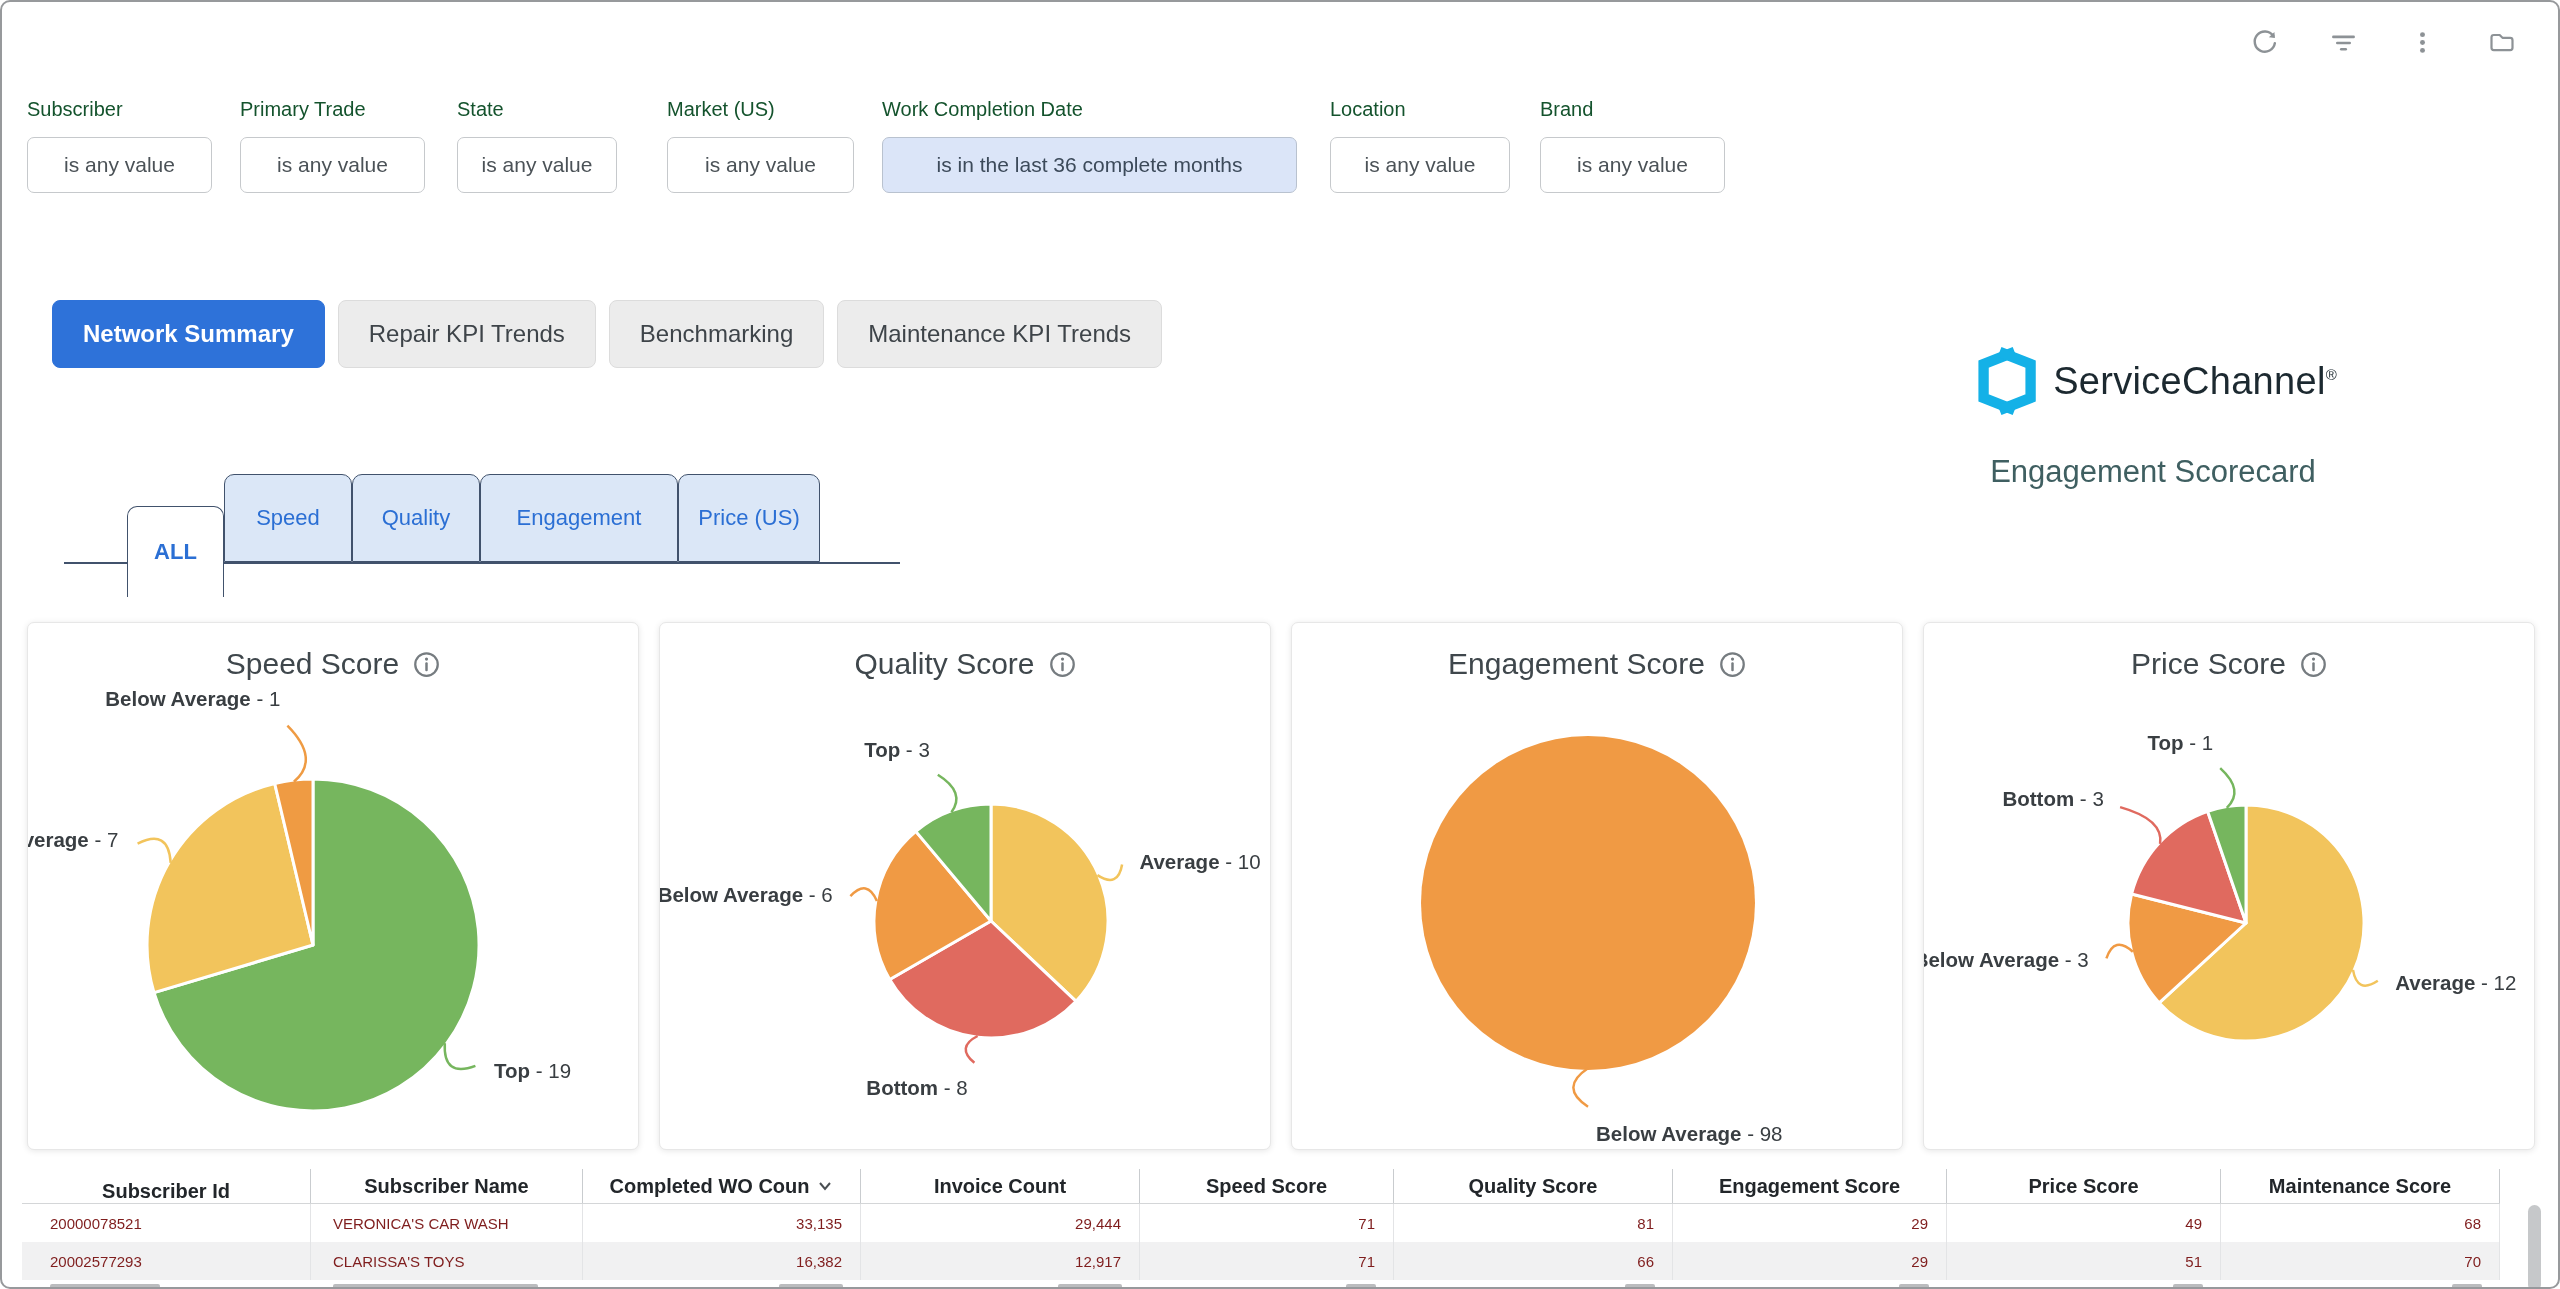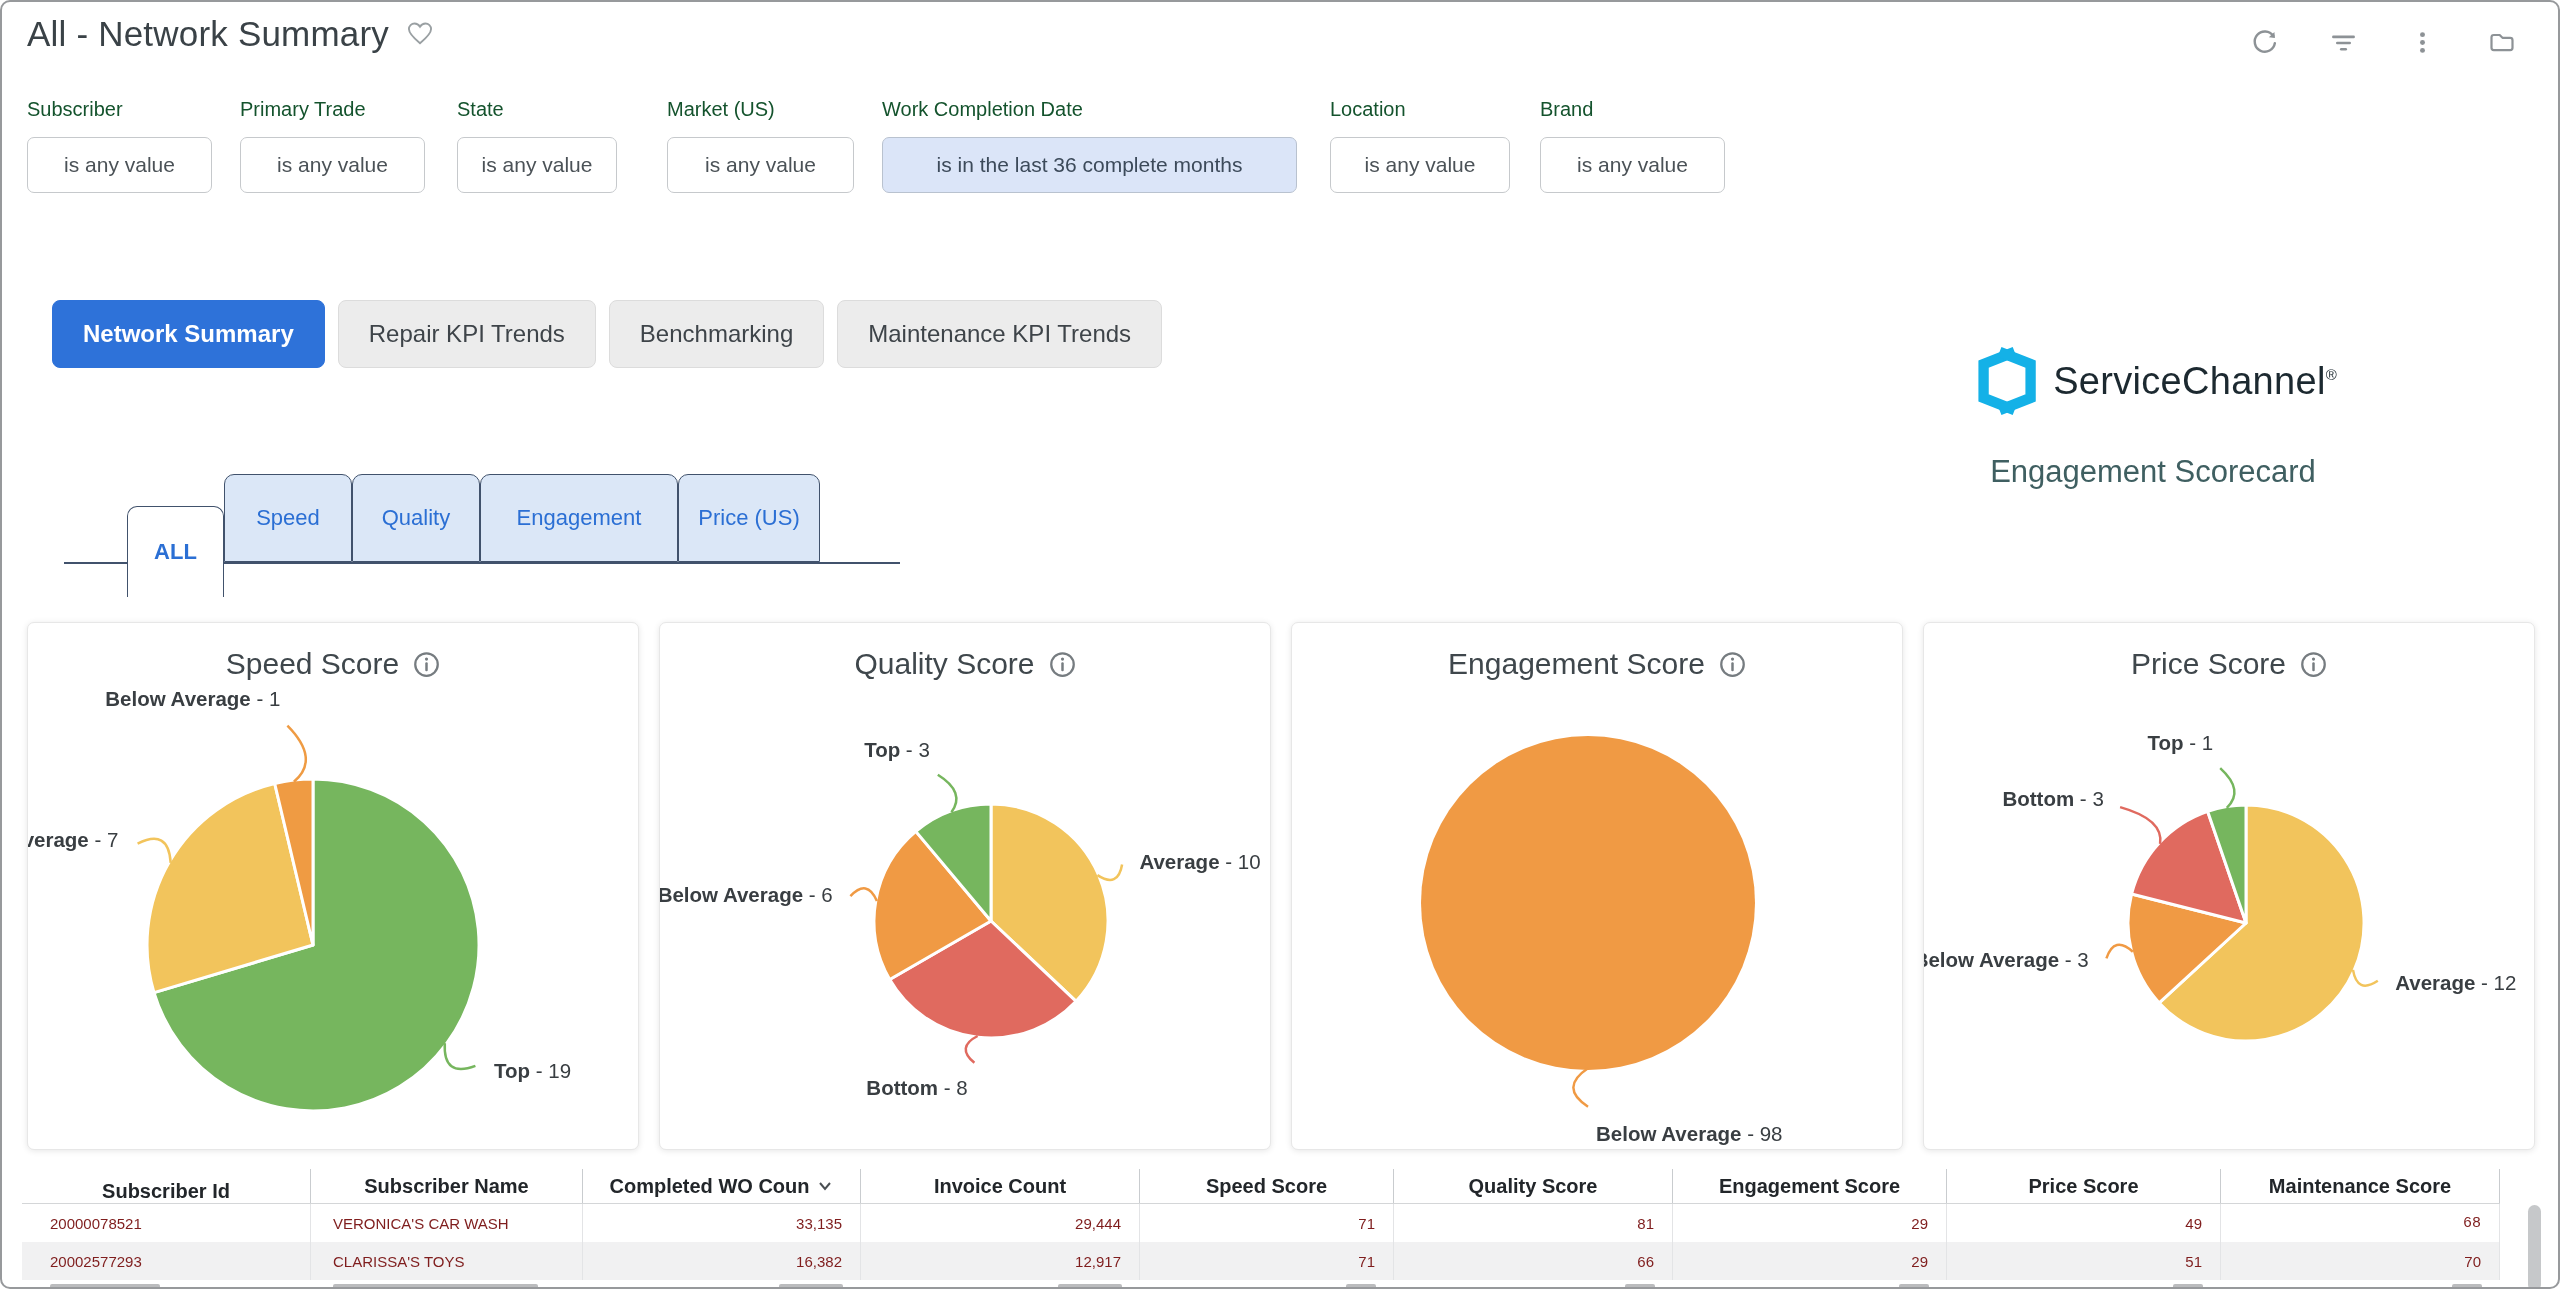--- a/index.html
+++ b/index.html
@@ -42,26 +42,20 @@
   .row-alt{background:#f1f1f2;}
   .partial{height:12px;overflow:hidden;background:#fff;}
   .sliver{height:8px;margin-top:3px;background:#8d9093;opacity:.6;border-radius:2px;}
   .vscroll{position:absolute;left:2526px;top:1203px;width:13px;height:86px;background:#c6c8ca;border-radius:7px;cursor:pointer;}
 </style>
 </head>
 <body>
 
 <div class="page">
 
-  <div class="titlebar">
-    <h1>All - Network Summary</h1>
-    <svg width="30" height="28" viewBox="0 0 24 24">
-      <path d="M12,20 C6,15 2.5,11.5 2.5,7.8 C2.5,5 4.7,3 7.3,3 C9.2,3 10.9,4 12,5.8 C13.1,4 14.8,3 16.7,3 C19.3,3 21.5,5 21.5,7.8 C21.5,11.5 18,15 12,20 Z" fill="none" stroke="#9aa0a3" stroke-width="1.6"></path>
-    </svg>
-  </div>
 
   <div class="top-actions">
     <svg width="27" height="27" viewBox="0 0 24 24">
       <path d="M19.8,6.2 A9,9 0 1 0 21.2,12.6" fill="none" stroke="#8d9296" stroke-width="2.2" stroke-linecap="round"></path>
       <path d="M20.8,2.6 L21.3,8.0 L15.9,7.4 Z" fill="#8d9296"></path>
     </svg>
     <svg width="27" height="27" viewBox="0 0 24 24">
       <path d="M3,7 H21" stroke="#8d9296" stroke-width="2.3" stroke-linecap="round"></path>
       <path d="M6.5,12.5 H17.5" stroke="#8d9296" stroke-width="2.3" stroke-linecap="round"></path>
       <path d="M10,18 H14" stroke="#8d9296" stroke-width="2.3" stroke-linecap="round"></path>
@@ -256,21 +250,21 @@
       </div>
       <div class="tr">
         <div class="td" style="width: 289px; justify-content: flex-start; padding: 0px 0px 0px 28px;">20000078521</div>
         <div class="td" style="width: 272px; justify-content: flex-start; padding: 0px 0px 0px 22px;">VERONICA'S CAR WASH</div>
         <div class="td" style="width: 278px; justify-content: flex-end; padding: 0px 18px 0px 0px;">33,135</div>
         <div class="td" style="width: 279px; justify-content: flex-end; padding: 0px 18px 0px 0px;">29,444</div>
         <div class="td" style="width: 254px; justify-content: flex-end; padding: 0px 18px 0px 0px;">71</div>
         <div class="td" style="width: 279px; justify-content: flex-end; padding: 0px 18px 0px 0px;">81</div>
         <div class="td" style="width: 274px; justify-content: flex-end; padding: 0px 18px 0px 0px;">29</div>
         <div class="td" style="width: 274px; justify-content: flex-end; padding: 0px 18px 0px 0px;">49</div>
-        <div class="td" style="width: 279px; justify-content: flex-end; padding: 0px 18px 0px 0px; font-family: Liberation Mono, monospace;">68</div>
+        <div class="td" style="width: 279px; justify-content: flex-end; padding: 0px 18px 0px 0px;">68</div>
       </div>
       <div class="tr row-alt">
         <div class="td" style="width: 289px; justify-content: flex-start; padding: 0px 0px 0px 28px;">20002577293</div>
         <div class="td" style="width: 272px; justify-content: flex-start; padding: 0px 0px 0px 22px;">CLARISSA'S TOYS</div>
         <div class="td" style="width: 278px; justify-content: flex-end; padding: 0px 18px 0px 0px;">16,382</div>
         <div class="td" style="width: 279px; justify-content: flex-end; padding: 0px 18px 0px 0px;">12,917</div>
         <div class="td" style="width: 254px; justify-content: flex-end; padding: 0px 18px 0px 0px;">71</div>
         <div class="td" style="width: 279px; justify-content: flex-end; padding: 0px 18px 0px 0px;">66</div>
         <div class="td" style="width: 274px; justify-content: flex-end; padding: 0px 18px 0px 0px;">29</div>
         <div class="td" style="width: 274px; justify-content: flex-end; padding: 0px 18px 0px 0px;">51</div>

